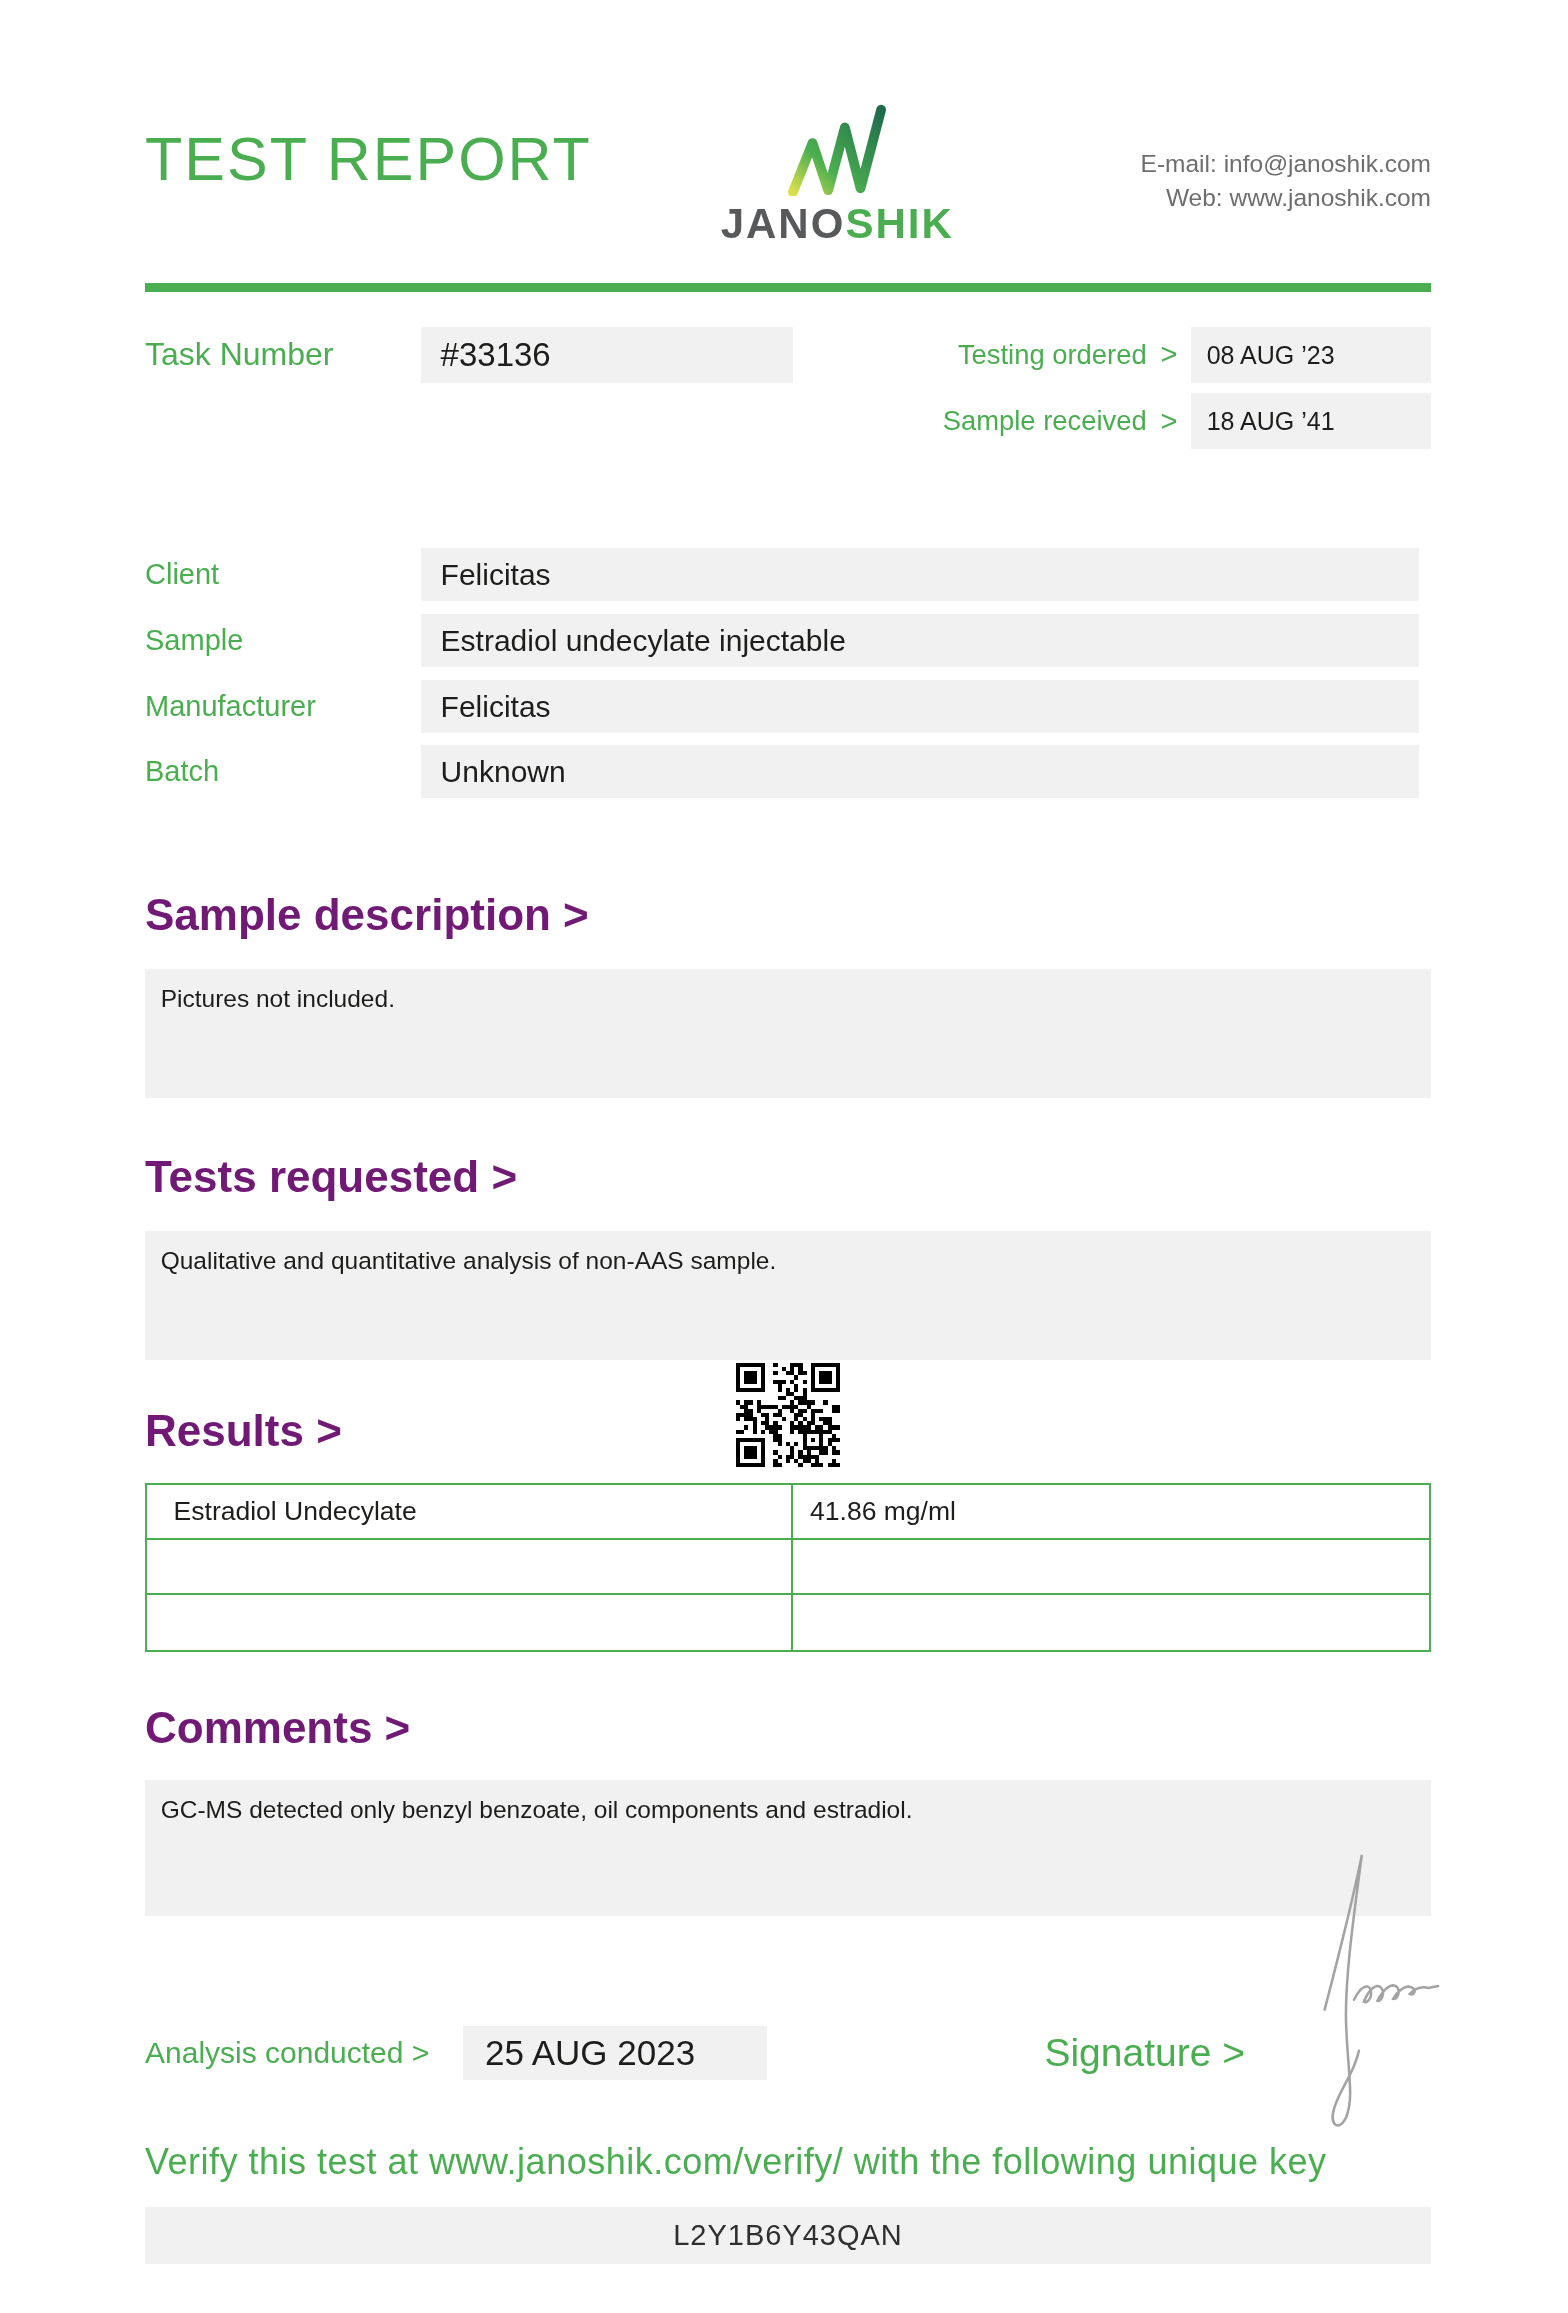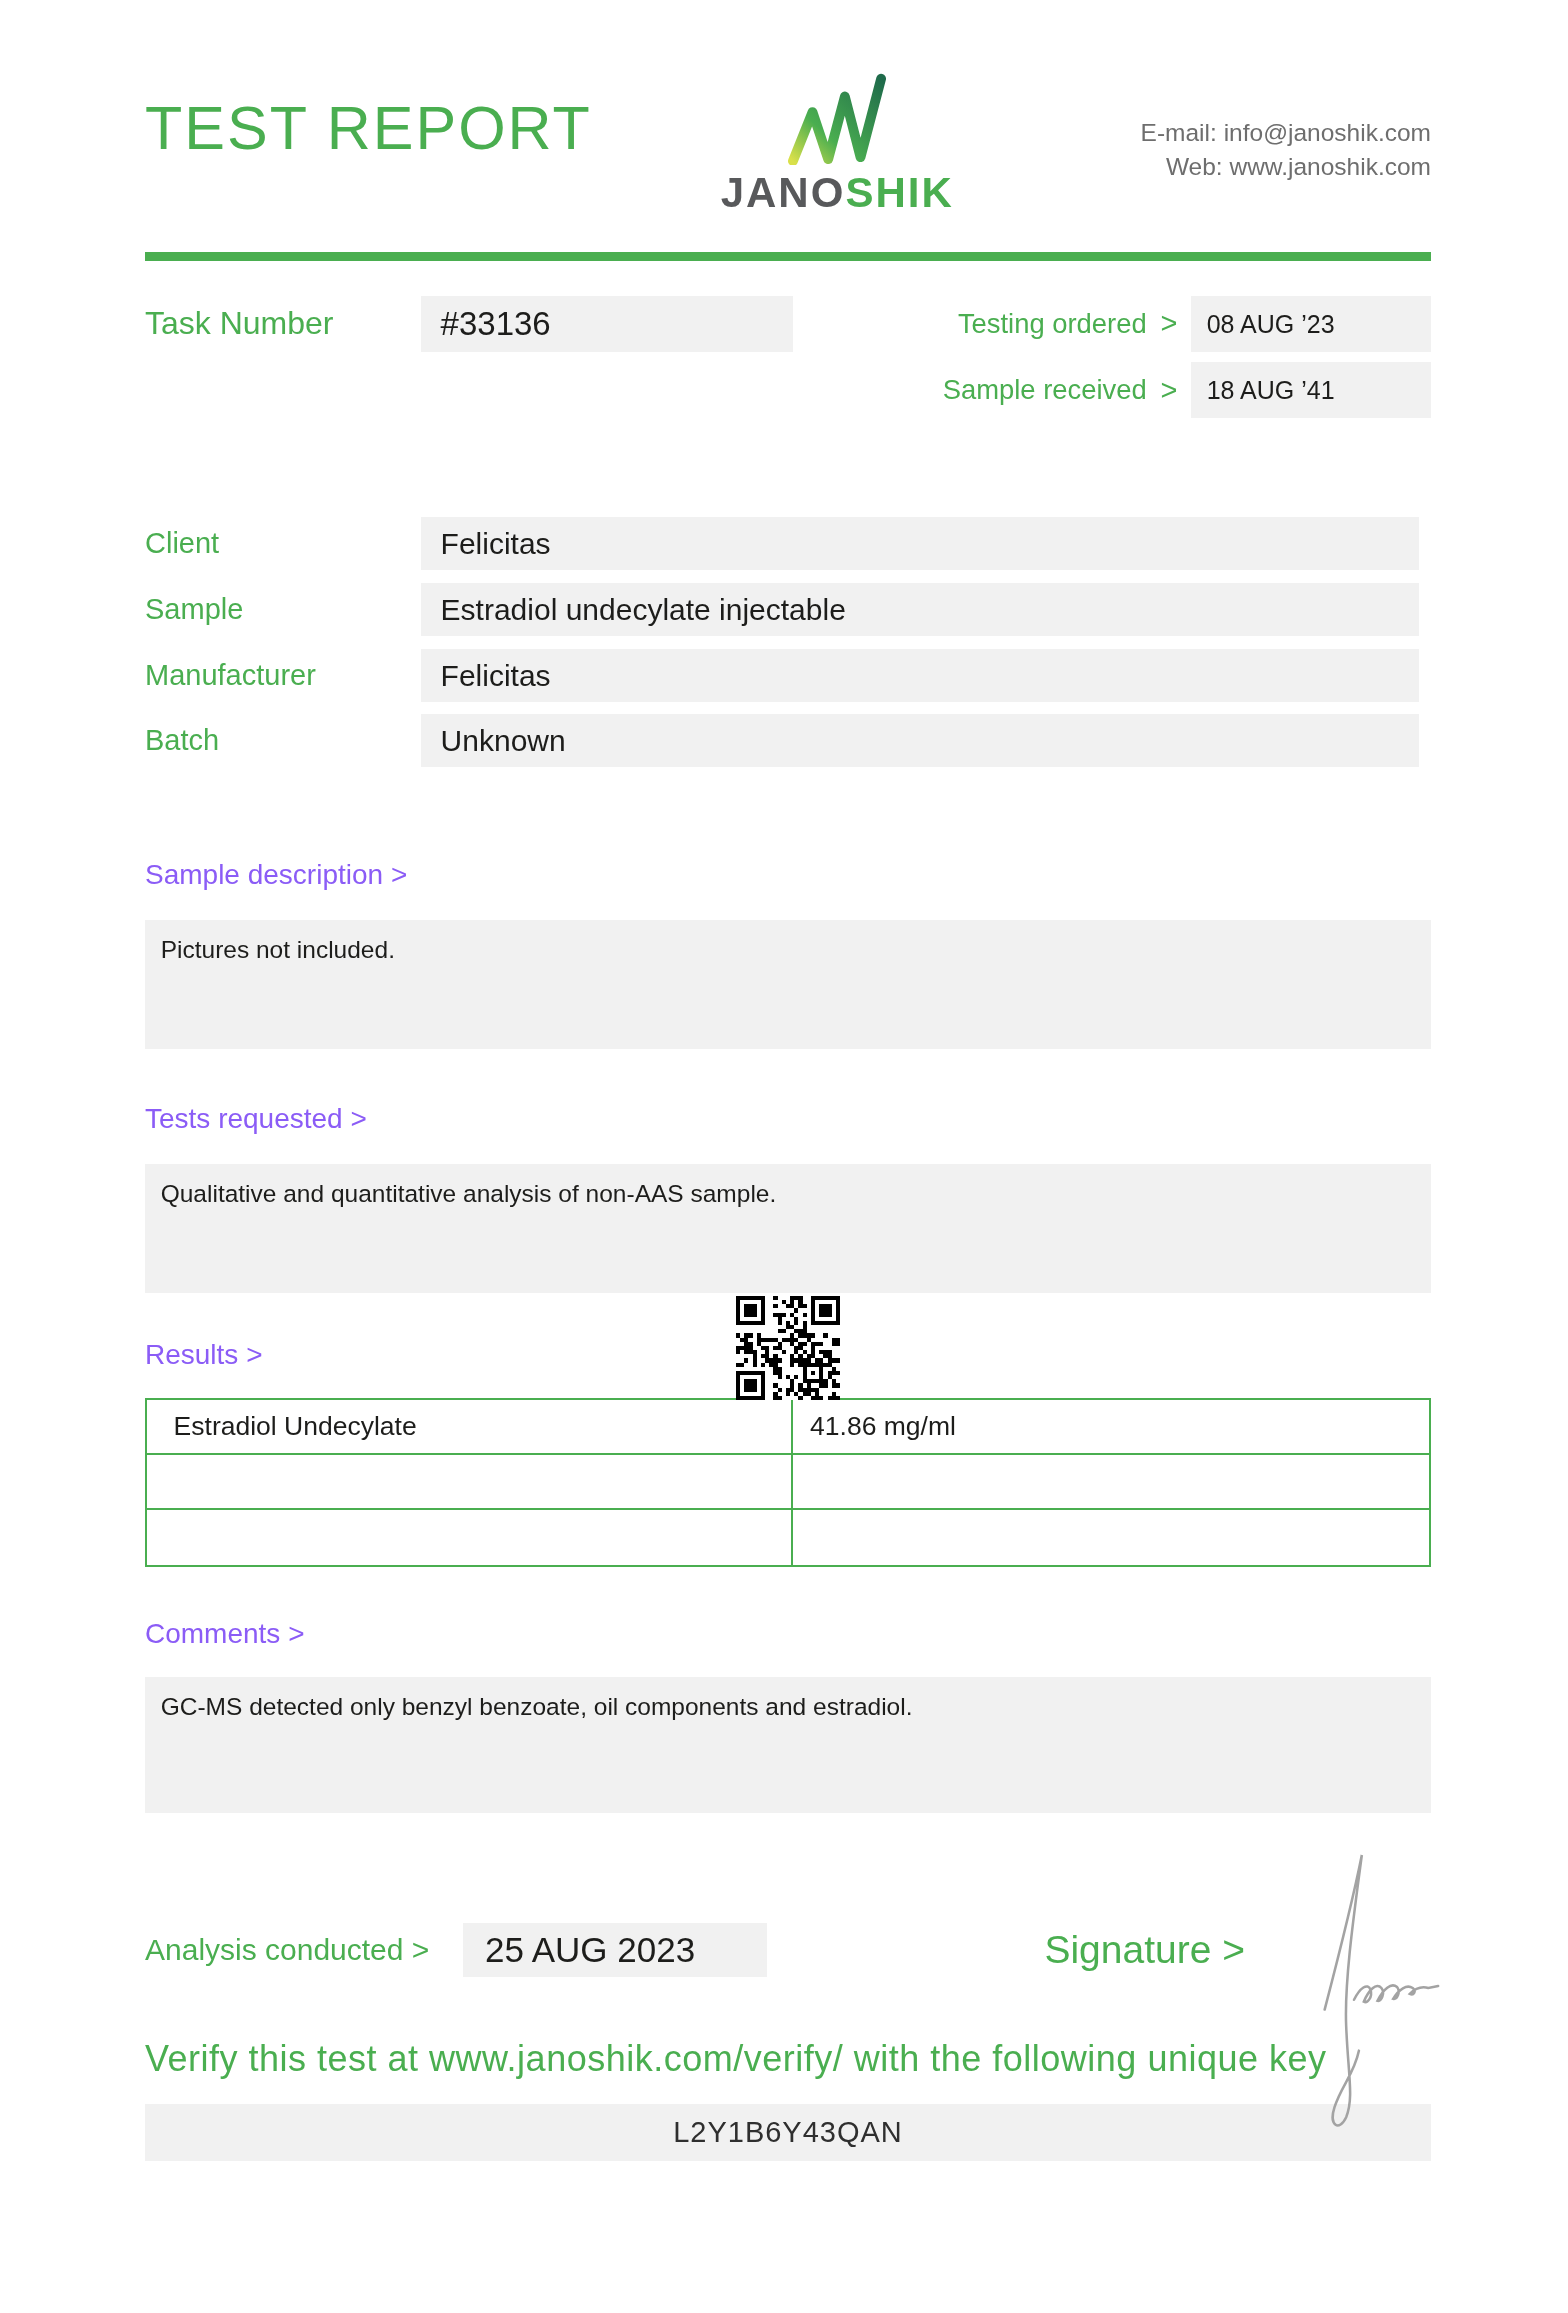--- a/index.html
+++ b/index.html
@@ -4,21 +4,21 @@
 <style>
   * { margin:0; padding:0; box-sizing:border-box; }
   html,body { background:#ffffff; }
   body {
     width:1568px; height:2313px; position:relative; overflow:hidden;
     font-family:"Liberation Sans","DejaVu Sans",sans-serif; color:#1d1d1b;
   }
   .content { position:absolute; left:145px; top:0; width:1286px; }
 
   
-  .header { display:flex; padding-top:67px; }
+  .header { display:flex; padding-top:98px; }
   .page-title { font-size:61px; letter-spacing:2px; color:#4aae50; margin-top:25.5px; font-weight:400; white-space:nowrap; }
   .logo { display:flex; flex-direction:column; align-items:center; margin-left:auto; margin-right:auto; transform:translateX(-29px); }
   .logo-word { font-size:42px; font-weight:700; letter-spacing:2px; margin-top:3.9px; }
   .logo-word .jano { color:#58595b; }
   .logo-word .shik { color:#4aae50; }
   .contact { text-align:right; color:#6e6e6e; font-size:24.5px; line-height:34px; margin-top:49px; white-space:nowrap; }
 
   .rule { height:8.8px; background:#4aae50; margin-top:35px; }
 
   
@@ -32,21 +32,21 @@
   .date-arrow { font-size:29px; color:#4aae50; margin:0 13.7px; }
   .date-box { width:240px; height:56px; line-height:56px; background:#f1f1f1; font-size:25px; padding-left:15.7px; }
 
   
   .fields { margin-top:88px; }
   .field-row { display:flex; align-items:center; height:53px; margin-bottom:12.7px; }
   .field-label { width:276px; font-size:29px; color:#4aae50; }
   .field-value { flex:1; background:#f1f1f1; height:53px; line-height:53px; font-size:30px; padding-left:19.6px; margin-right:11.8px; }
 
   
-  .section-heading { color:#8b5cf6; font-size:28px; font-weight:400; }
+  .section-heading { color:#701a75; font-size:44px; font-weight:700; }
   .section-box { background:#f1f1f1; height:129px; font-size:24.5px; padding:15.7px 15.7px; margin-top:29px; }
   .sec-desc { margin-top:92px; }
   .sec-tests { margin-top:54px; }
   .sec-results { margin-top:46px; position:relative; }
   .sec-comments { margin-top:51px; }
   .sec-comments .section-box { height:136px; margin-top:27.4px; }
 
   
   .qr { position:absolute; top:-43px; left:50%; transform:translateX(-50%); }
   .results-table { margin-top:26.5px; border:2.9px solid #4aae50; }

